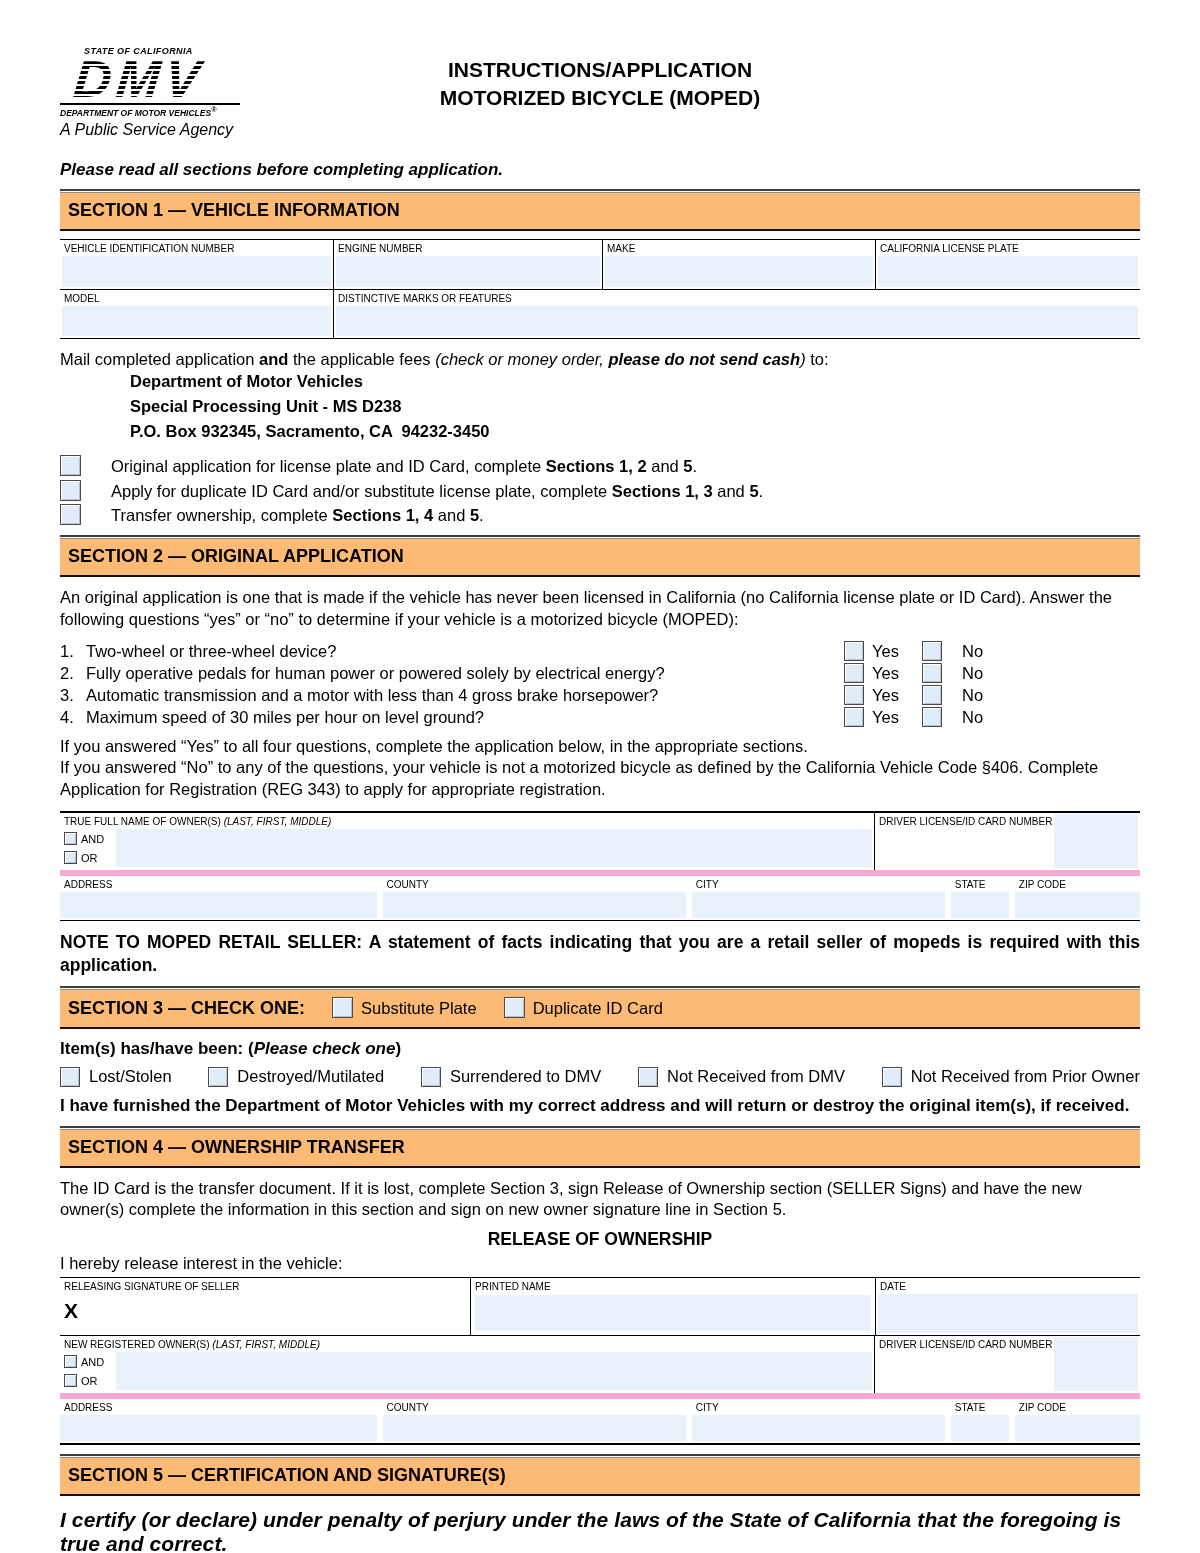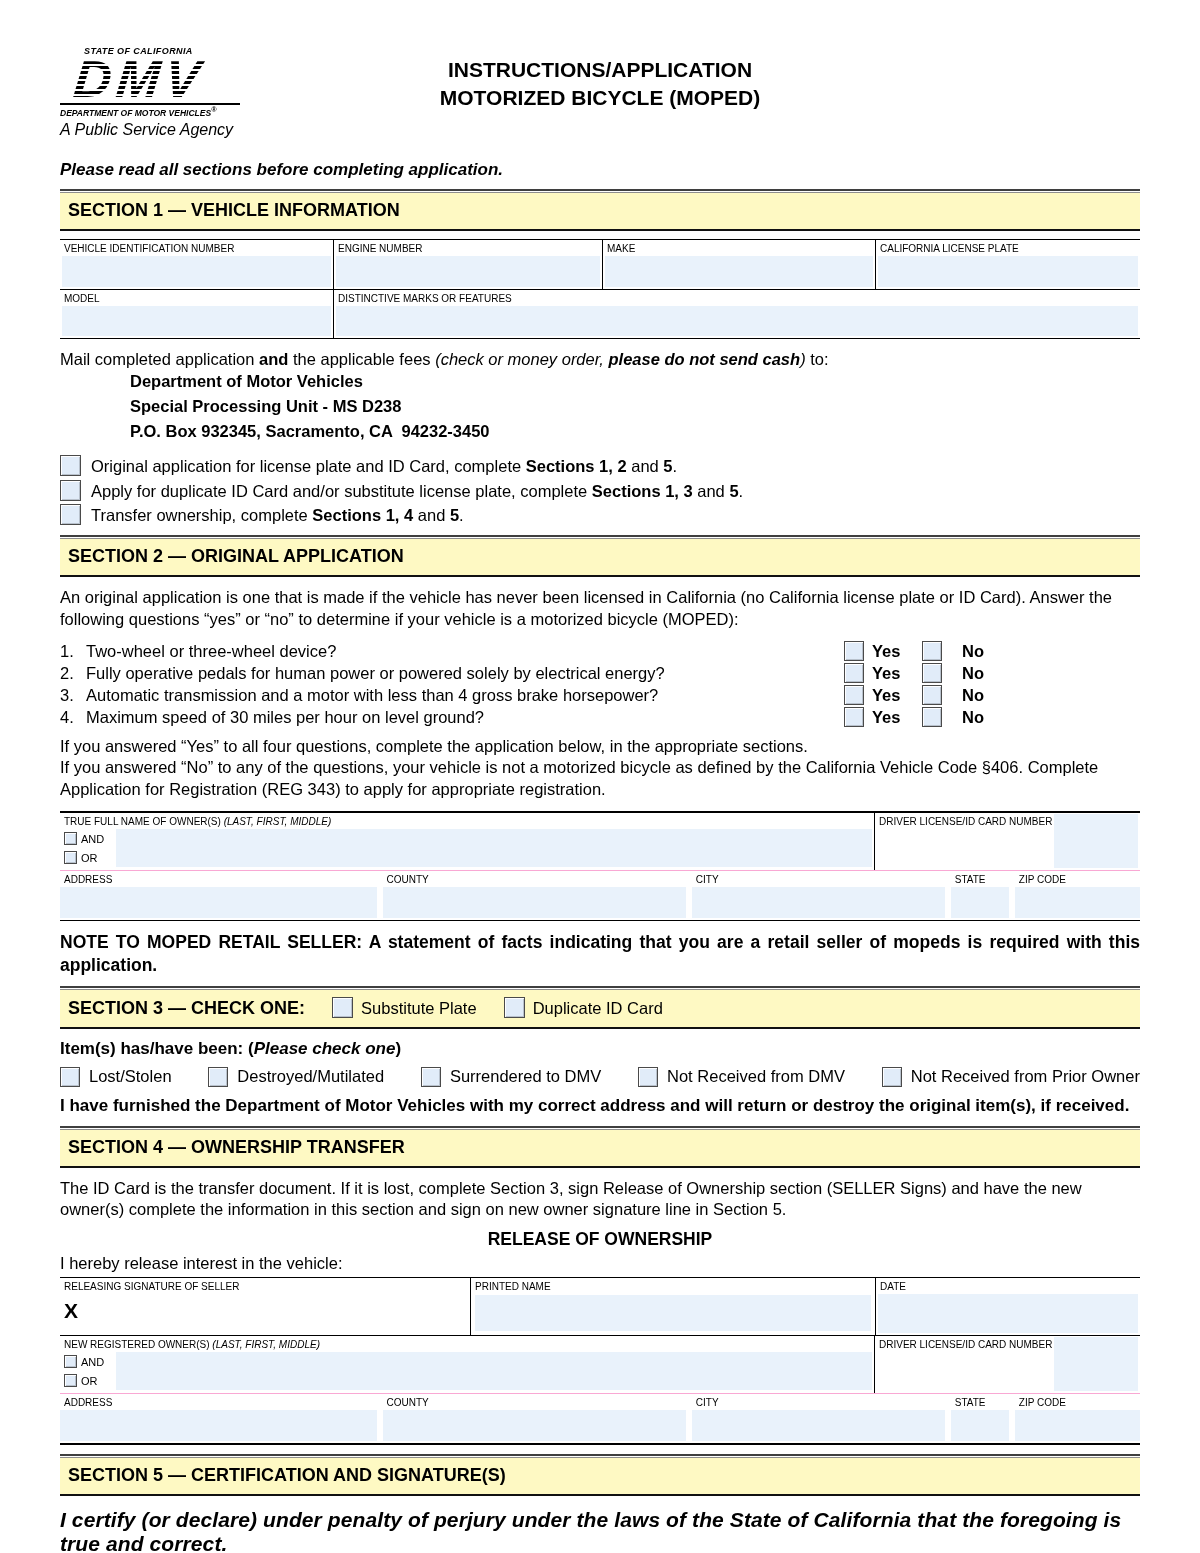--- a/index.html
+++ b/index.html
@@ -16,21 +16,21 @@
     -webkit-background-clip:text; background-clip:text; color:transparent;
     transform:skewX(-6deg); margin:0 0 0 14px; padding-right:4px; }
   .logo-dept { font-size:8.5px; font-weight:bold; font-style:italic; border-top:2px solid #000; width:180px; padding-top:1px; white-space:nowrap; }
   .logo-tag { font-size:16px; font-style:italic; margin-top:3px; }
   .titles { position:absolute; top:10px; left:0; width:100%; text-align:center; }
   .titles .t { font-size:21px; font-weight:bold; line-height:1.35; }
 
   .read-note { font-size:17px; font-weight:bold; font-style:italic; margin:4px 0 12px; }
 
   
-  .bar { position:relative; background:#fef9c3; border-top:1px solid #8e8e8e; border-bottom:2px solid #111;
+  .bar { position:relative; background:#fdba74; border-top:1px solid #8e8e8e; border-bottom:2px solid #111;
          padding:7px 8px 8px; font-size:18px; font-weight:bold; margin-top:12px; }
   .bar::before { content:""; position:absolute; left:0; right:0; top:-4px; border-top:2px solid #3f3f3f; }
   .bar .opt-label { font-weight:normal; font-size:16.5px; }
   .bar .cb { margin:0 8px 0 22px; vertical-align:-4px; }
 
   
   .flabel { font-size:10px; line-height:13px; padding:2px 0 0 4px; white-space:nowrap; }
   .flabel .it { font-style:italic; }
   .finput { background:#e9f2fb; }
   .tbl { border-top:1px solid #000; border-bottom:1px solid #000; margin-top:8px; }
@@ -43,39 +43,39 @@
 
   
   .mail { font-size:16.5px; margin:10px 0 0; line-height:1.22; }
   .mail .addr { font-weight:bold; margin-left:70px; line-height:1.5; white-space:pre-wrap; }
   b.run { font-weight:bold; } .i { font-style:italic; } .bi { font-weight:bold; font-style:italic; }
 
   
   .cb { display:inline-block; width:21px; height:21px; background:#e1ecf9; border:1px solid #4a4a4a;
         box-shadow:inset 1px 1px 0 rgba(255,255,255,.95), inset -1px -1px 0 rgba(0,0,0,.18); flex:none; }
   .cb.sm { width:13px; height:13px; }
-  .opt-row { display:flex; align-items:flex-start; margin-top:2px; font-size:16.5px; line-height:1.35; }
+  .opt-row { display:flex; align-items:flex-start; margin-top:2px; font-size:16.5px; line-height:1.35;gap:20px; }
   .opt-row .txt { margin-left:10px; }
   .opts { margin:12px 0 2px; }
 
   
   .body-txt { font-size:16.5px; line-height:1.32; margin-top:10px; }
   .q-list { margin-top:10px; }
   .q-row { display:flex; align-items:center; font-size:16.5px; line-height:21px; margin-bottom:1px; }
   .q-row .q-num { width:26px; }
   .q-row .q-text { flex:1; }
-  .yn { display:flex; align-items:center; width:160px; margin-right:136px;font-weight:bold; }
+  .yn { display:flex; align-items:center; width:160px; margin-right:136px; }
   .yn .cb { width:20px; height:20px; }
   .yn .yl { width:58px; padding-left:8px; }
   .yn .nl { padding-left:20px; }
 
   
   .owner-tbl { border-top:2px solid #000; border-bottom:1px solid #000; margin-top:10px; }
   .orow { display:flex; }
-  .orow + .orow { border-top:1px solid #f9a8d4; }
+  .orow + .orow { border-top:6px solid #f9a8d4; }
   .oname { width:815px; border-right:1px solid #000; display:flex; flex-direction:column; padding-bottom:2px; }
   .name-grid { display:grid; grid-template-columns:56px 1fr; grid-auto-rows:19px; flex:1; margin-top:1px; }
   .andor { display:flex; align-items:center; padding-left:4px; font-size:11px; }
   .andor .cb { margin-right:4px; }
   .bigblue { grid-column:2; grid-row:1 / span 2; background:#e9f2fb; margin:0 2px 0 0; }
   .odl { flex:1; display:flex; flex-direction:row; }
   .odl .finput { flex:1; margin:1px 2px 2px 2px; }
   .addr-row { display:flex; height:50px; }
   .acell { display:flex; flex-direction:column; }
   .acell .finput { flex:1; margin:1px 6px 2px 0; }

